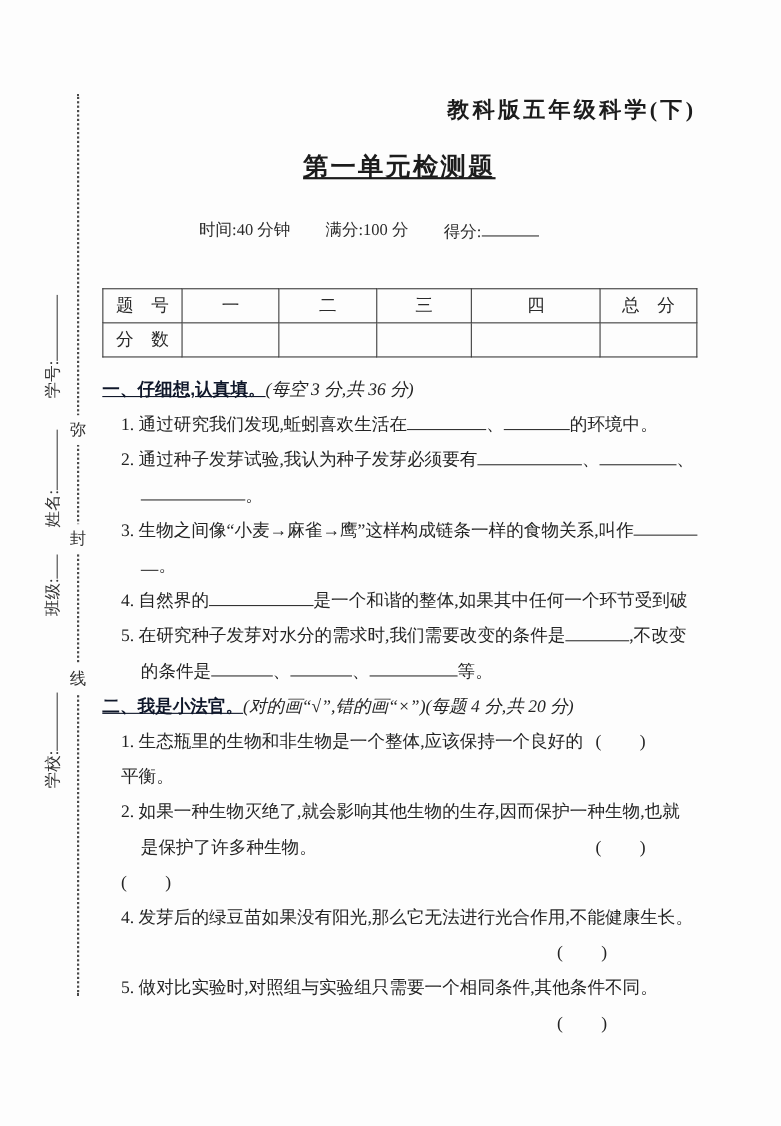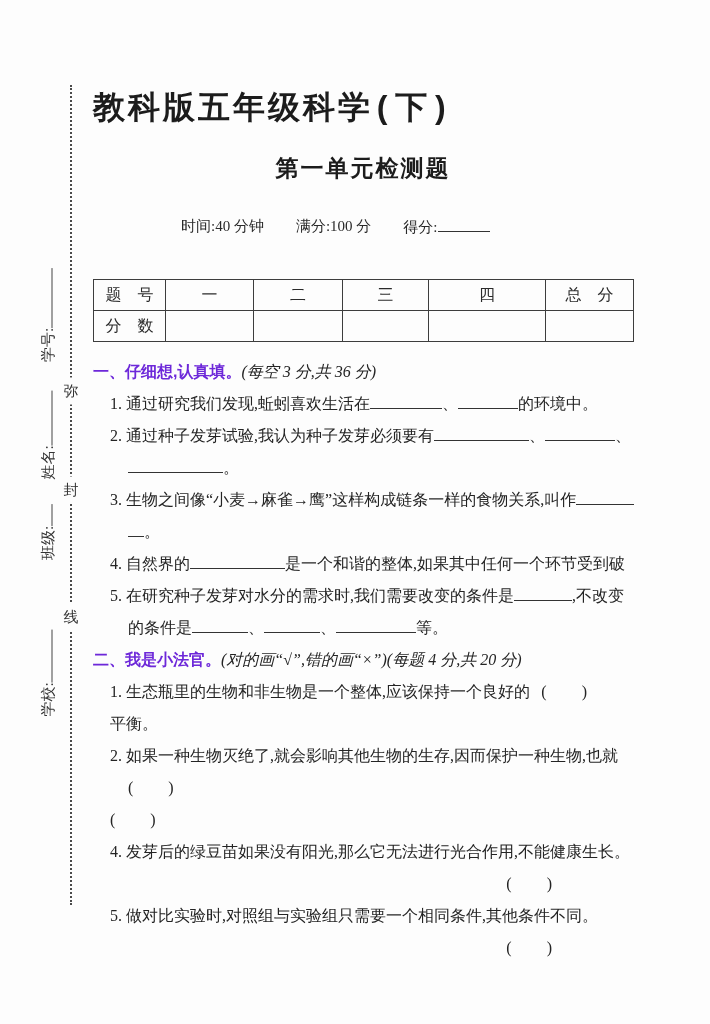--- a/index.html
+++ b/index.html
@@ -23,30 +23,31 @@
   }
   .seal-field {
     position:absolute; left:48px; white-space:nowrap;
     transform:translate(-50%,-50%) rotate(-90deg);
     font-size:15px; color:#333;
   }
   .seal-blank { display:inline-block; border-bottom:1.5px solid #444; height:13px; }
   
   .content { position:absolute; left:93px; top:0; width:540px; }
   .title {
-    margin:86px 0 0; text-align:left;
-    font-size:32px; font-weight:bold; letter-spacing:3px;
-    font-family:Liberation Mono, monospace;
+    margin:86px 0 0; text-align:right;
+    font-size:20px; font-weight:bold; letter-spacing:3px;
+    font-family:Liberation Serif, serif;
     color:#1c1c1c;
   }
   .subtitle {
     margin:23px 0 0; text-align:center;
     font-size:23px; font-weight:bold; letter-spacing:2px;
     font-family:"Liberation Sans","DejaVu Sans",sans-serif;
     color:#1c1c1c;
+    text-decoration:underline;
   }
   .meta {
     margin-top:33px; padding-left:88px;
     display:flex; gap:32px; font-size:15px; color:#2a2a2a;
   }
   .meta-blank { display:inline-block; width:52px; border-bottom:1px solid #333; height:14px; }
   .score-table {
     margin-top:42px; border-collapse:collapse; width:540px;
     font-size:16px; color:#2a2a2a; table-layout:fixed;
   }
@@ -54,21 +55,22 @@
     border:1px solid #3d3d3d; height:30px; text-align:center; padding:0;
     font-family:"Liberation Sans","DejaVu Sans",sans-serif;
   }
   
   .section { font-size:16px; line-height:32px; color:#242424; }
   .sec1 { margin-top:14px; }
   .sec-heading { white-space:nowrap; }
   .sec-heading .h-main {
     font-weight:bold;
     font-family:"Liberation Sans","DejaVu Sans",sans-serif;
-    color:#6d28d9;
+    color:#0f172a;
+    text-decoration:underline;
   }
   .sec-heading .h-note { font-weight:normal;font-style:italic; }
   .q-line  { padding-left:17px; white-space:nowrap; }
   .q-cont  { padding-left:35px; white-space:nowrap; }
   .bl { display:inline-block; border-bottom:1.5px solid #333; height:15px; vertical-align:baseline; }
   .tf-line { display:flex; padding-left:17px; padding-right:45px; }
   .tf-cont { display:flex; justify-content:space-between; padding-left:35px; padding-right:45px; }
   .tf-only { text-align:right; padding-right:80px; }
   .bracket { letter-spacing:1px; }
 </style>
@@ -178,20 +180,21 @@
 
       <div class="tf-line">
         <span>1. 生态瓶里的生物和非生物是一个整体,应该保持一个良好的平衡。</span>
           <span class="bracket">(　　)</span>
       </div>
 
       <div class="q-line">
         <span>2. 如果一种生物灭绝了,就会影响其他生物的生存,因而保护一种生物,也就</span>
       </div>
       <div class="tf-cont">
+        <span>是保护了许多种生物。</span>
           <span class="bracket">(　　)</span>
       </div>
 
       <div class="tf-line">
           <span class="bracket">(　　)</span>
       </div>
 
       <div class="q-line">
         <span>4. 发芽后的绿豆苗如果没有阳光,那么它无法进行光合作用,不能健康生长。</span>
       </div>

